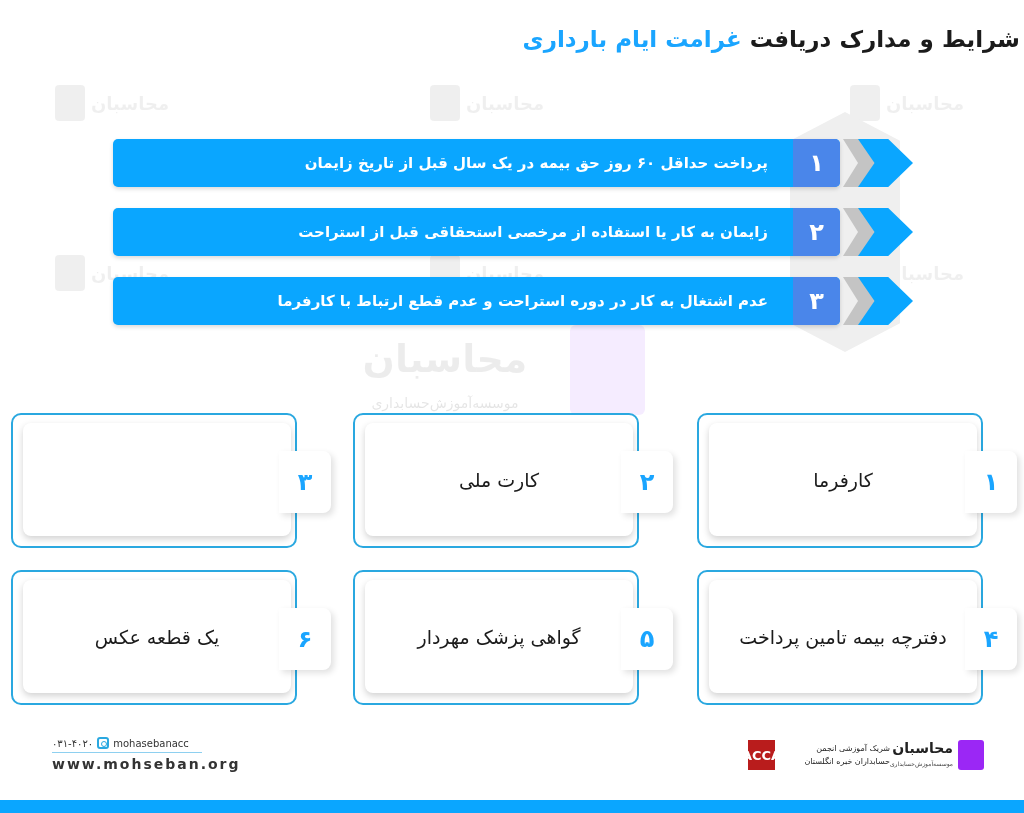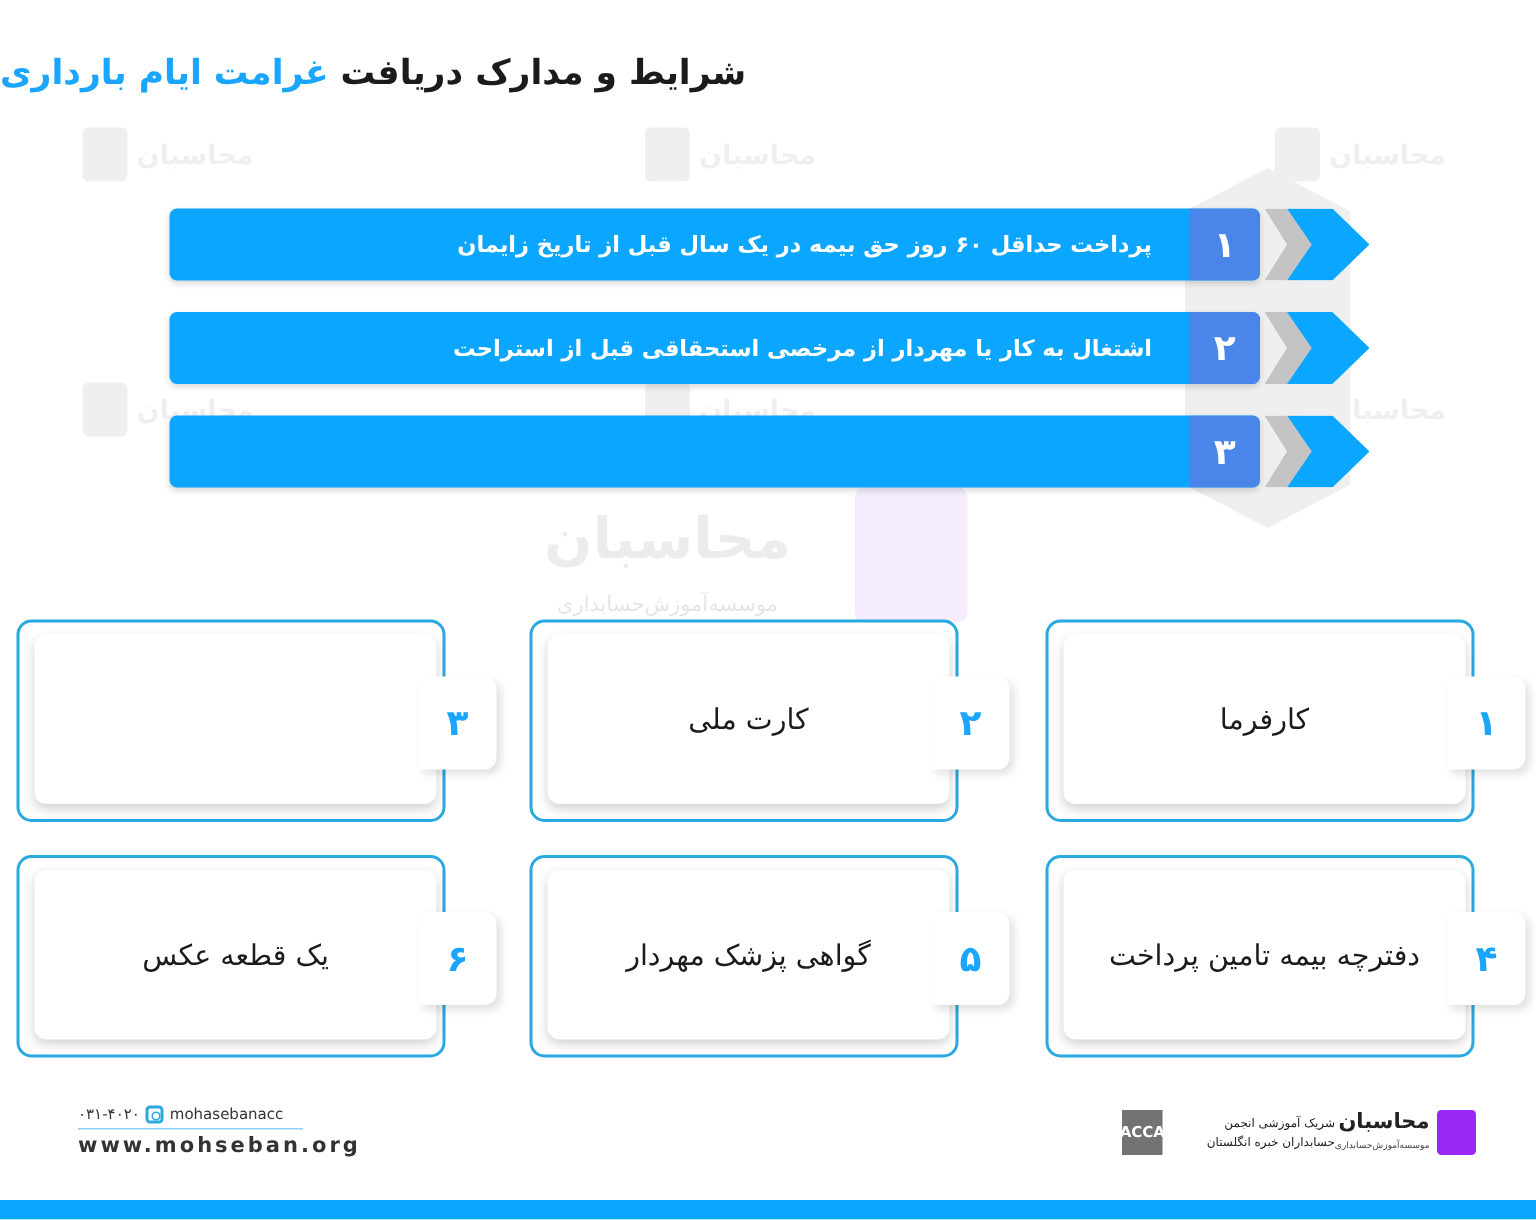--- a/index.html
+++ b/index.html
@@ -8,21 +8,21 @@
 
     .watermark { position: absolute; display: flex; align-items: center; gap: 6px; opacity: 0.06; pointer-events: none; }
     .watermark .wm-text { font-weight: bold; font-size: 18px; color: #000; }
     .watermark .wm-box { width: 30px; height: 36px; background: #000; border-radius: 4px; }
 
     .big-watermark { position: absolute; left: 345px; top: 325px; width: 300px; height: 90px; pointer-events: none; }
     .big-watermark .bw-box { position: absolute; left: 225px; top: 0; width: 75px; height: 90px; background: #b36bff; opacity: 0.13; border-radius: 6px; }
     .big-watermark .bw-text { position: absolute; left: 0; top: 12px; width: 200px; text-align: center; font-size: 38px; font-weight: bold; color: #000; opacity: 0.07; }
     .big-watermark .bw-sub { position: absolute; left: 0; top: 70px; width: 200px; text-align: center; font-size: 14px; color: #000; opacity: 0.1; }
 
-    .title { position: absolute; top: 36px; left: 0; width: 1020px; text-align: left; font-size: 23px; font-weight: bold; direction: rtl; }
+    .title { position: absolute; top: 26px; left: 0; width: 1020px; text-align: right; font-size: 23px; font-weight: bold; direction: rtl; }
     .title .t-dark { color: #1b1b1b; }
     .title .t-blue { color: #1aa5ff; }
 
     .diamond-bg { position: absolute; left: 790px; top: 112px; width: 110px; height: 240px; background: #efefef; clip-path: polygon(50% 0, 100% 12%, 100% 88%, 50% 100%, 0 88%, 0 12%); }
 
     .cond-row { position: absolute; left: 113px; width: 800px; height: 58px; }
     .cond-bar { position: absolute; left: 0; top: 0; width: 727px; height: 48px; background: #0aa6ff; border-radius: 5px; box-shadow: 0 2px 4px rgba(0,0,0,0.15); overflow: hidden; }
     .cond-num { position: absolute; right: 0; top: 0; width: 47px; height: 48px; background: #4a86ea; color: #fff; font-size: 24px; font-weight: bold; display: flex; align-items: center; justify-content: center; }
     .cond-text { position: absolute; right: 72px; top: 0; height: 48px; display: flex; align-items: center; color: #fff; font-size: 15px; font-weight: bold; white-space: nowrap; direction: rtl; }
     .chev-blue { position: absolute; left: 745px; top: 0; width: 55px; height: 48px; background: #0aa6ff; clip-path: polygon(0 0, 55% 0, 100% 50%, 55% 100%, 0 100%, 30% 50%); }
@@ -36,21 +36,21 @@
     .doc-text { position: absolute; left: 12px; top: 10px; width: 268px; height: 113px; display: flex; align-items: center; justify-content: center; font-size: 19px; color: #1b1b1b; direction: rtl; white-space: nowrap; }
 
     .footer-left { position: absolute; left: 52px; top: 737px; width: 150px; direction: ltr; }
     .fl-top { display: flex; align-items: center; gap: 4px; font-size: 10px; color: #333; text-align: right; }
     .insta { display: inline-block; width: 12px; height: 12px; border: 2px solid #2aa8e0; border-radius: 3px; position: relative; }
     .insta::after { content: ""; position: absolute; left: 2px; top: 2px; width: 4px; height: 4px; border: 1px solid #2aa8e0; border-radius: 50%; }
     .fl-line { height: 1px; background: #8ed0f0; margin: 3px 0; }
     .fl-web { font-size: 14px; font-weight: bold; letter-spacing: 2px; color: #333; }
 
     .footer-right { position: absolute; left: 748px; top: 738px; width: 240px; height: 36px; }
-    .acca { position: absolute; left: 0; top: 2px; width: 27px; height: 30px; background: #737373; color: #fff; font-size: 10px; font-weight: bold; display: flex; align-items: center; justify-content: center; }
+    .acca { position: absolute; left: 0; top: 2px; width: 27px; height: 30px; background: #b91c1c; color: #fff; font-size: 13px; font-weight: bold; display: flex; align-items: center; justify-content: center; }
     .acca-text { position: absolute; left: 32px; top: 4px; width: 110px; font-size: 8px; color: #222; text-align: right; line-height: 13px; }
     .brand-text { position: absolute; left: 145px; top: 2px; width: 60px; text-align: right; font-size: 14px; font-weight: bold; color: #222; }
     .brand-sub { position: absolute; left: 145px; top: 22px; width: 60px; text-align: right; font-size: 6px; color: #444; }
     .brand-box { position: absolute; left: 210px; top: 2px; width: 26px; height: 30px; background: #9b27f5; border-radius: 3px; }
 
     .bottom-bar { position: absolute; left: 0; top: 800px; width: 1024px; height: 13px; background: #0aa6ff; }
   </style>
 </head>
 <body>
 
@@ -98,28 +98,29 @@
   <div class="chev-blue"></div>
   <div class="cond-bar">
     <div class="cond-text">پرداخت حداقل ۶۰ روز حق بیمه در یک سال قبل از تاریخ زایمان</div>
     <div class="cond-num">۱</div>
   </div>
 </div>
 <div class="cond-row" style="top:208px;">
   <div class="chev-gray"></div>
   <div class="chev-blue"></div>
   <div class="cond-bar">
-    <div class="cond-text">اشتغال به کار یا مهردار از مرخصی استحقاقی قبل از استراحت</div>
+    <div class="cond-text">زایمان به کار یا استفاده از مرخصی استحقاقی قبل از استراحت</div>
     <div class="cond-num">۲</div>
   </div>
 </div>
 <div class="cond-row" style="top:277px;">
   <div class="chev-gray"></div>
   <div class="chev-blue"></div>
   <div class="cond-bar">
+    <div class="cond-text">عدم اشتغال به کار در دوره استراحت و عدم قطع ارتباط با کارفرما</div>
     <div class="cond-num">۳</div>
   </div>
 </div>
 
 <div class="doc-card" style="left:697px;top:413px;">
   <div class="doc-outline"></div>
     <div class="doc-inner"></div>
     <div class="doc-tab"></div>
   <div class="doc-text">کارفرما</div>
   <div class="doc-num">۱</div>

